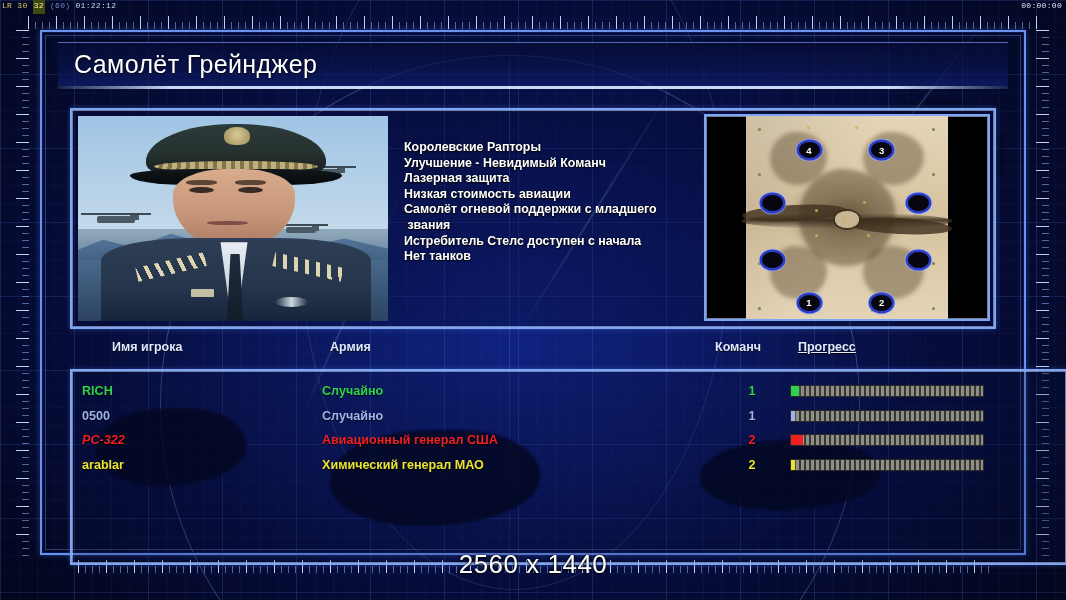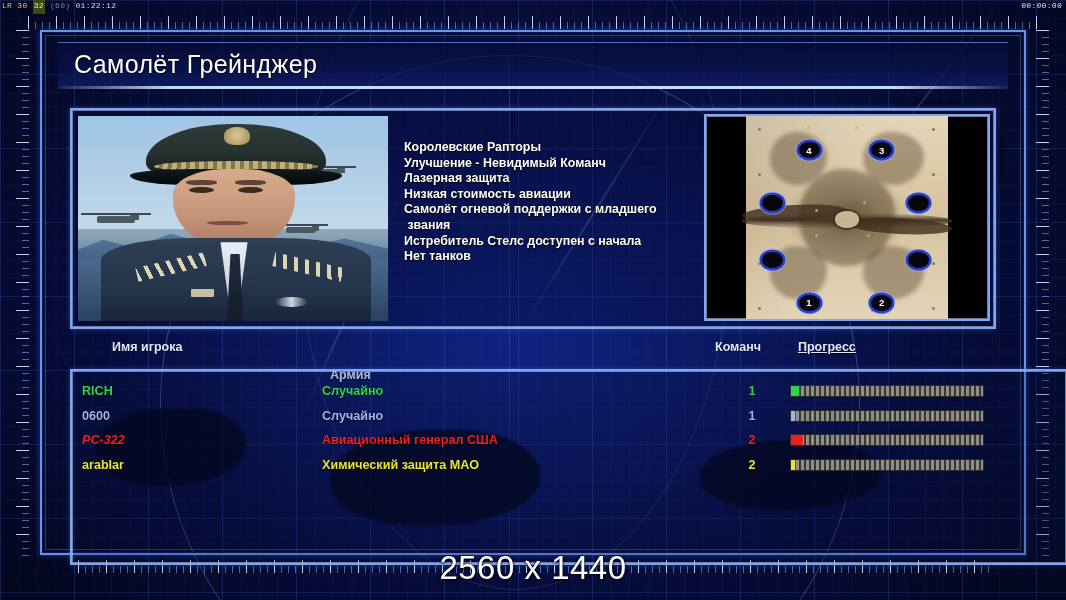--- a/index.html
+++ b/index.html
@@ -350,21 +350,21 @@
     position:absolute; left:0; top:0; bottom:0;
     box-shadow: 0 0 3px rgba(255,255,255,0.35);
   }
 
   
   .res-overlay {
     position:absolute;
     left:0; right:0; top:549px;
     text-align:center;
     color:#ffffff;
-    font-size:33px;
+    font-size:26px;
     font-weight:400;
     letter-spacing:0.5px;
     text-shadow: 0 1px 3px rgba(0,0,0,0.95), 0 0 2px rgba(0,0,0,0.9);
     pointer-events:none;
   }
 
   
   .status-left {
     position:absolute; left:2px; top:1px;
     font-family:"Liberation Mono", monospace;
@@ -506,40 +506,40 @@
             <div class="mm-start" style="left: 80%; top: 67%;"></div>
             <div class="mm-start" style="left: 26%; top: 88%;">1</div>
             <div class="mm-start" style="left: 62%; top: 88%;">2</div>
           </div>
       </div>
     </div>
   </div>
 
   <div class="table-head">
     <span style="left:0px;margin-left:32px;">Имя игрока</span>
-    <span style="left:250px;margin-top:28px;">Армия</span>
+    <span style="left:250px;">Армия</span>
     <span style="left:635px;">Команч</span>
     <span style="left:718px;text-decoration:underline;">Прогресс</span>
   </div>
 
   <div class="panel-lower">
     <div id="rows">
         <div class="row" style="top: 8px;">
           <div class="cell c-name" style="color: rgb(47, 210, 74);">RICH</div>
           <div class="cell c-army" style="color: rgb(47, 210, 74);">Случайно</div>
           <div class="cell c-team" style="color: rgb(47, 210, 74);">1</div>
           <div class="cell c-prog">
             <div class="pbar">
               <div class="ticks"></div>
               <div class="fill" style="width: 4%; background: rgb(47, 210, 74);"></div>
             </div>
           </div>
         </div>
         <div class="row" style="top: 32.5px;">
-          <div class="cell c-name" style="color: rgb(159, 180, 232);">0600</div>
+          <div class="cell c-name" style="color: rgb(159, 180, 232);">0500</div>
           <div class="cell c-army" style="color: rgb(159, 180, 232);">Случайно</div>
           <div class="cell c-team" style="color: rgb(159, 180, 232);">1</div>
           <div class="cell c-prog">
             <div class="pbar">
               <div class="ticks"></div>
               <div class="fill" style="width: 2%; background: rgb(159, 180, 232);"></div>
             </div>
           </div>
         </div>
         <div class="row" style="top: 57px;">
@@ -548,21 +548,21 @@
           <div class="cell c-team" style="color: rgb(239, 32, 32);">2</div>
           <div class="cell c-prog">
             <div class="pbar">
               <div class="ticks"></div>
               <div class="fill" style="width: 6%; background: rgb(239, 32, 32);"></div>
             </div>
           </div>
         </div>
         <div class="row" style="top: 81.5px;">
           <div class="cell c-name" style="color: rgb(233, 228, 49);">arablar</div>
-          <div class="cell c-army" style="color: rgb(233, 228, 49);">Химический защита МАО</div>
+          <div class="cell c-army" style="color: rgb(233, 228, 49);">Химический генерал МАО</div>
           <div class="cell c-team" style="color: rgb(233, 228, 49);">2</div>
           <div class="cell c-prog">
             <div class="pbar">
               <div class="ticks"></div>
               <div class="fill" style="width: 2%; background: rgb(233, 228, 49);"></div>
             </div>
           </div>
         </div>
       </div>
   </div>

